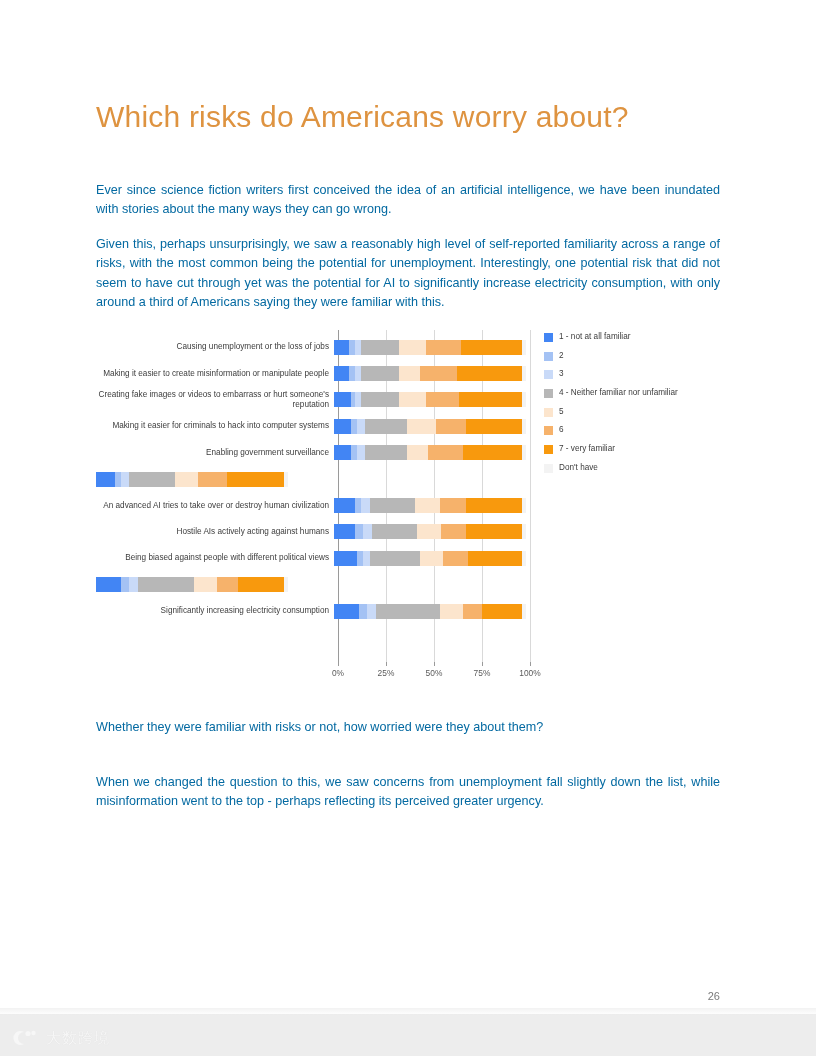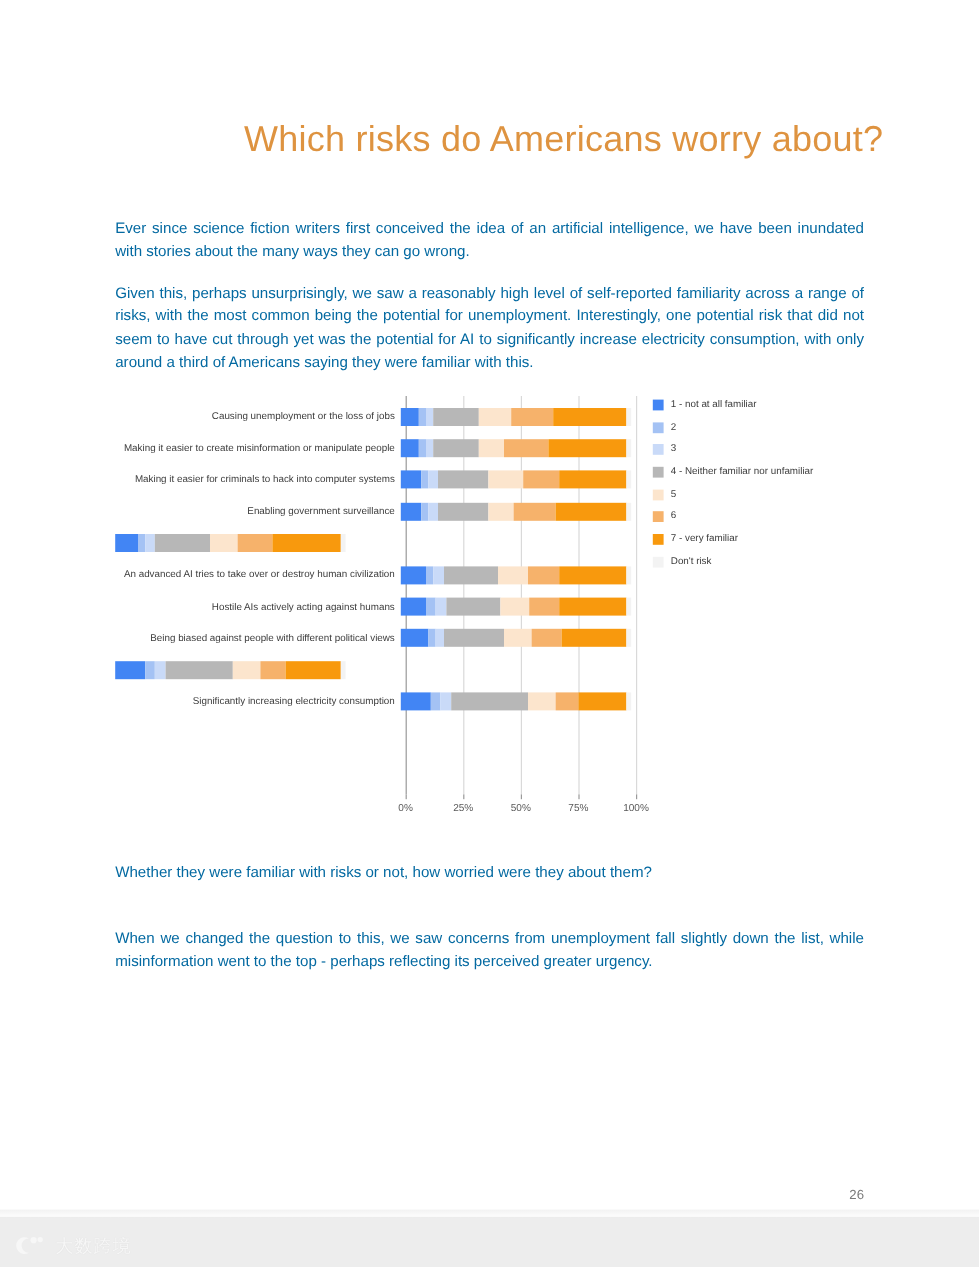--- a/index.html
+++ b/index.html
@@ -26,21 +26,20 @@
   .doc-title {
     position: absolute;
     left: 96px;
     top: 78px;
     width: 640px;
     font-size: 30px;
     font-weight: 400;
     letter-spacing: 0.2px;
     color: #de9340;
     line-height: 1.25;
-    text-align: right;
   }
 
   
   .para {
     position: absolute;
     left: 96px;
     width: 624px;
     font-size: 12.6px;
     line-height: 19.5px;
     color: #0369a1;
@@ -250,20 +249,33 @@
           <div class="row">
             <div class="row-label">Making it easier to create misinformation or manipulate people</div>
             <div class="row-bar">
               <div class="seg" style="width: 15.36px; background: rgb(66, 133, 244);"></div>
               <div class="seg" style="width: 5.76px; background: rgb(164, 194, 244);"></div>
               <div class="seg" style="width: 5.76px; background: rgb(201, 218, 248);"></div>
               <div class="seg" style="width: 38.4px; background: rgb(183, 183, 183);"></div>
               <div class="seg" style="width: 21.12px; background: rgb(252, 229, 205);"></div>
               <div class="seg" style="width: 36.48px; background: rgb(246, 178, 107);"></div>
               <div class="seg" style="width: 65.28px; background: rgb(248, 153, 13);"></div>
+              <div class="seg" style="width: 3.84px; background: rgb(243, 243, 243);"></div>
+            </div>
+          </div>
+          <div class="row">
+            <div class="row-label">Creating fake images or videos to embarrass or hurt someone's reputation</div>
+            <div class="row-bar">
+              <div class="seg" style="width: 17.28px; background: rgb(66, 133, 244);"></div>
+              <div class="seg" style="width: 3.84px; background: rgb(164, 194, 244);"></div>
+              <div class="seg" style="width: 5.76px; background: rgb(201, 218, 248);"></div>
+              <div class="seg" style="width: 38.4px; background: rgb(183, 183, 183);"></div>
+              <div class="seg" style="width: 26.88px; background: rgb(252, 229, 205);"></div>
+              <div class="seg" style="width: 32.64px; background: rgb(246, 178, 107);"></div>
+              <div class="seg" style="width: 63.36px; background: rgb(248, 153, 13);"></div>
               <div class="seg" style="width: 3.84px; background: rgb(243, 243, 243);"></div>
             </div>
           </div>
           <div class="row">
             <div class="row-label">Making it easier for criminals to hack into computer systems</div>
             <div class="row-bar">
               <div class="seg" style="width: 17.28px; background: rgb(66, 133, 244);"></div>
               <div class="seg" style="width: 5.76px; background: rgb(164, 194, 244);"></div>
               <div class="seg" style="width: 7.68px; background: rgb(201, 218, 248);"></div>
               <div class="seg" style="width: 42.24px; background: rgb(183, 183, 183);"></div>
@@ -401,21 +413,21 @@
         <div class="legend-item">
           <span class="legend-swatch" style="background: rgb(246, 178, 107);"></span>
           <span class="legend-label">6</span>
         </div>
         <div class="legend-item">
           <span class="legend-swatch" style="background: rgb(248, 153, 13);"></span>
           <span class="legend-label">7 - very familiar</span>
         </div>
         <div class="legend-item">
           <span class="legend-swatch" style="background: rgb(243, 243, 243);"></span>
-          <span class="legend-label">Don't risk</span>
+          <span class="legend-label">Don't have</span>
         </div>
       </div>
   </div>
 
   <p class="para p3">Whether they were familiar with risks or not, how worried were they about them?</p>
   <p class="para p4">When we changed the question to this, we saw concerns from unemployment fall slightly down the list, while misinformation went to the top - perhaps reflecting its perceived greater urgency.</p>
 
   <div class="page-number">26</div>
 
   <div class="wm-strip">

